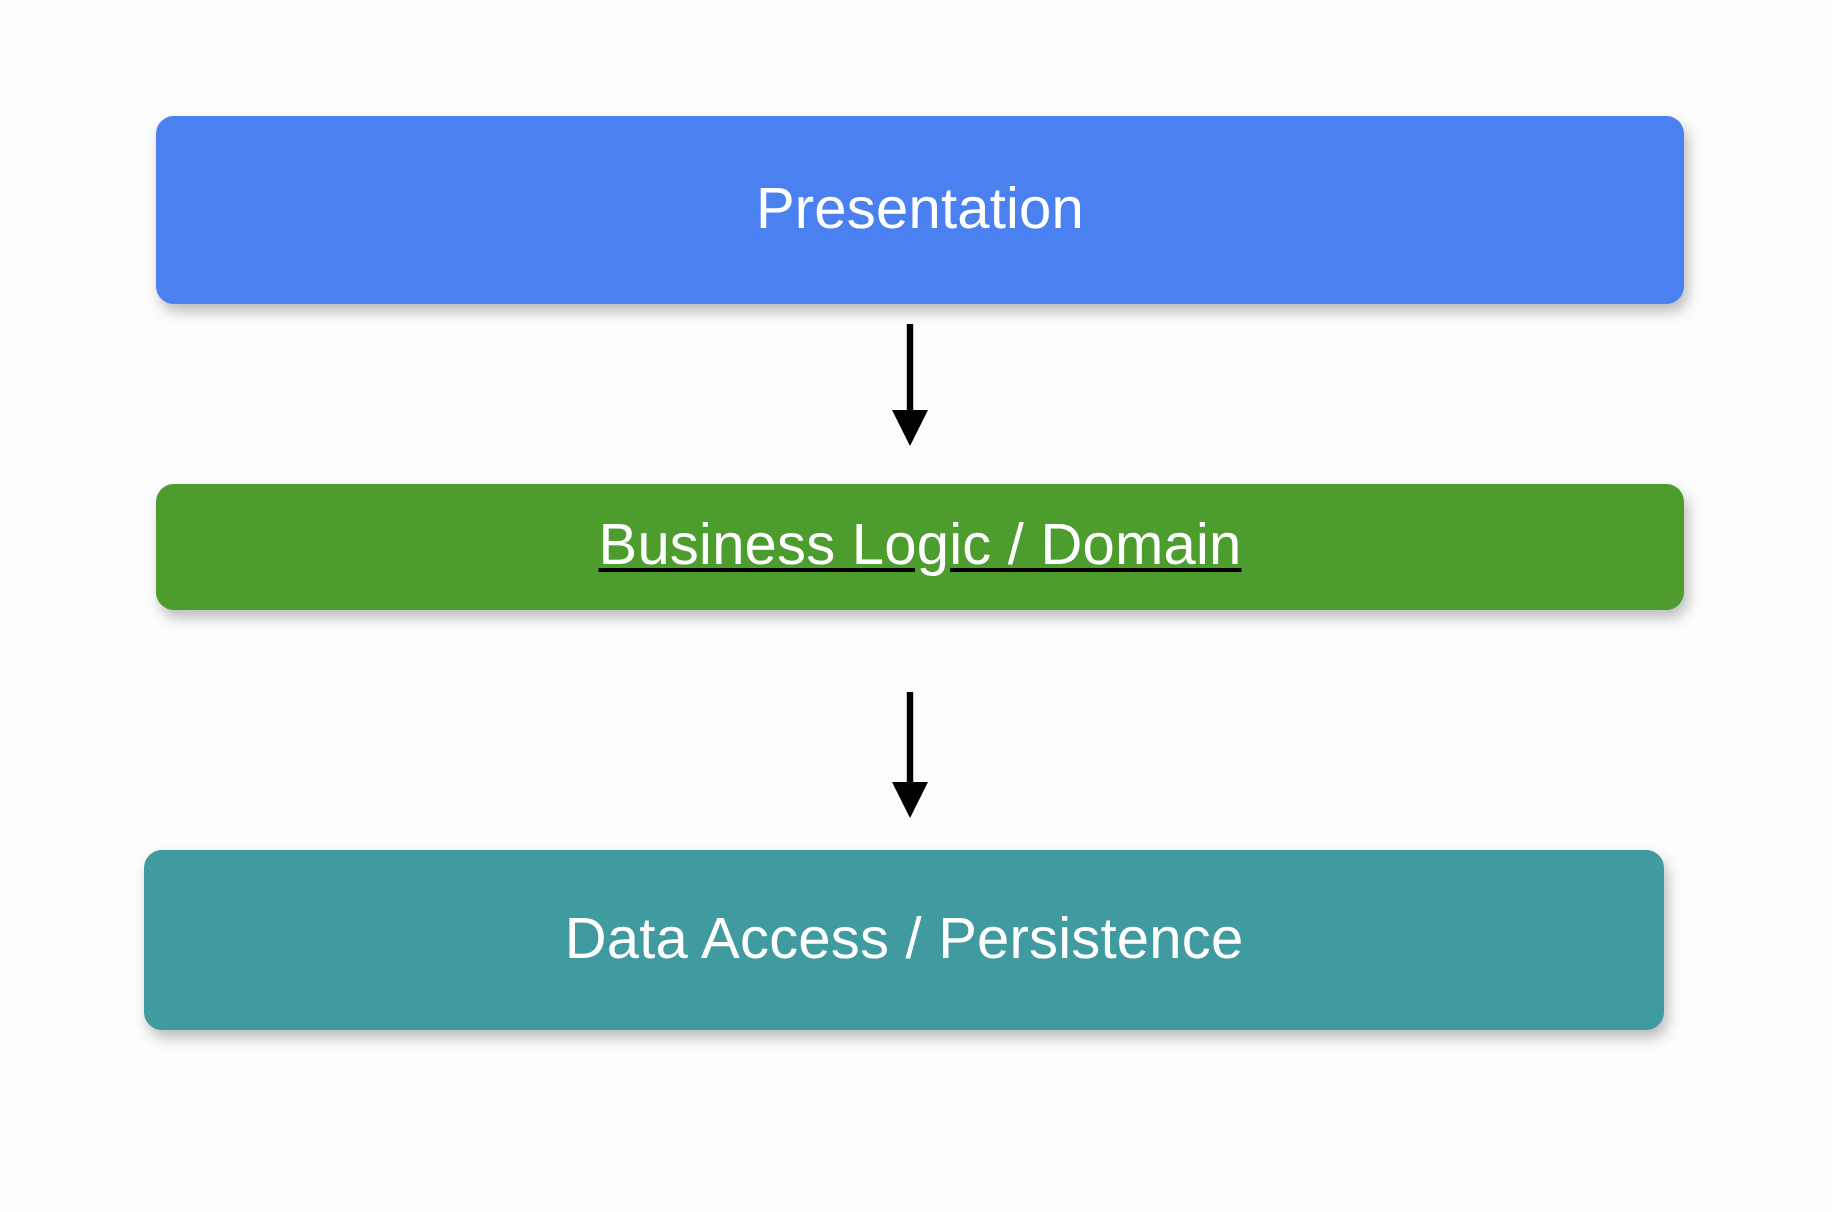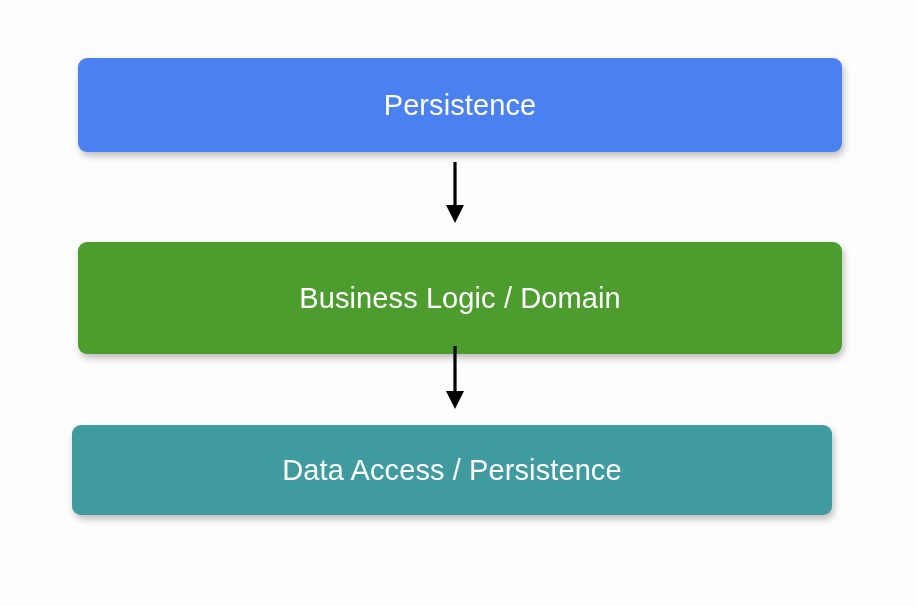--- a/index.html
+++ b/index.html
@@ -51,22 +51,23 @@
     width: 764px;
     height: 94px;
     background: #4a80f0;
   }
 
   
   #box-business-logic {
     left: 78px;
     top: 242px;
     width: 764px;
-    height: 112px;
+    height: 63px;
     background: #4c9c2e;
+    text-decoration: underline;
   }
 
   
   #box-data-access {
     left: 72px;
     top: 425px;
     width: 760px;
     height: 90px;
     background: #3f9b9f;
   }
@@ -97,21 +98,21 @@
     fill: #000000;
     stroke: none;
   }
 </style>
 </head>
 <body style="background: rgb(253, 253, 253);">
 
 <div id="diagram-canvas" style="background: rgb(253, 253, 253);">
 
   <div class="layer-box" id="box-presentation" style="background: rgb(74, 128, 240);">
-    <span class="layer-label" style="color: rgb(255, 255, 255);">Persistence</span>
+    <span class="layer-label" style="color: rgb(255, 255, 255);">Presentation</span>
   </div>
 
   <svg class="connector-arrow" id="arrow-presentation-to-business" viewBox="0 0 38 66" xmlns="http://www.w3.org/2000/svg">
     <line class="arrow-line" x1="19" y1="2" x2="19" y2="47" style="stroke: rgb(0, 0, 0);"></line>
     <polygon class="arrow-head" points="19,63 10,45 28,45" style="fill: rgb(0, 0, 0);"></polygon>
   </svg>
 
   <div class="layer-box" id="box-business-logic" style="background: rgb(76, 156, 46);">
     <span class="layer-label" style="color: rgb(255, 255, 255);">Business Logic / Domain</span>
   </div>

